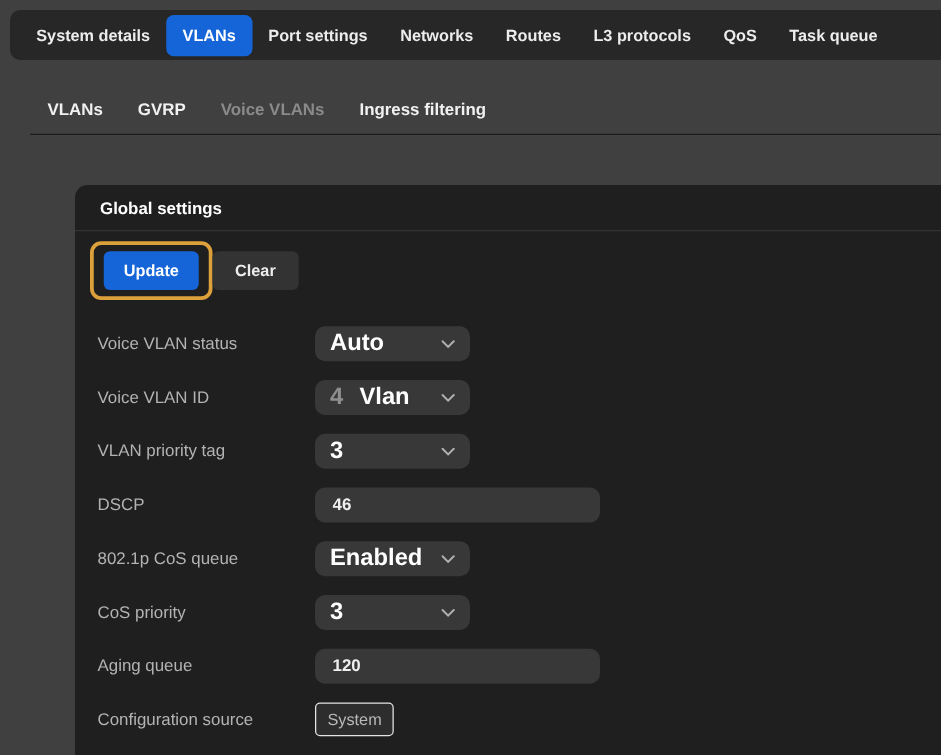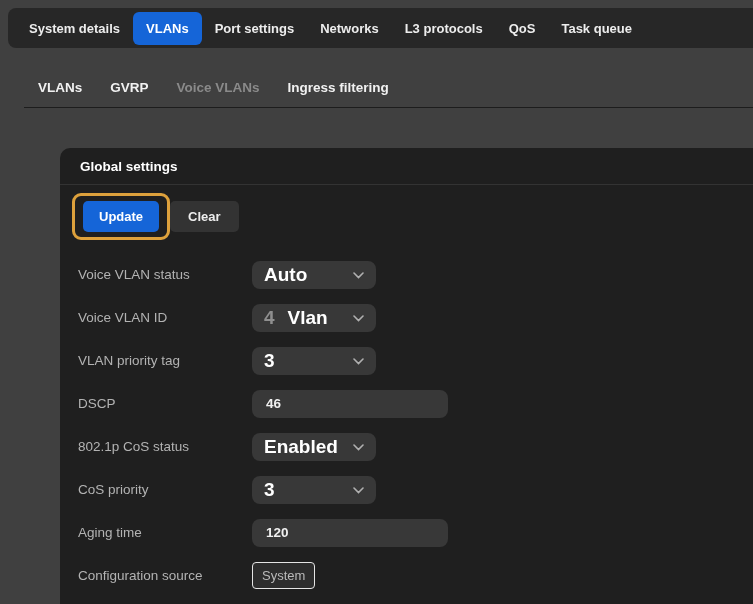--- a/index.html
+++ b/index.html
@@ -60,40 +60,41 @@
 
   .select {
     width:124px; height:28px; background:#383838; border-radius:8px;
     display:flex; align-items:center; padding:0 12px; position:relative;
     color:#ffffff; font-size:19px; font-weight:700; cursor:pointer;
   }
   .select .muted { color:#8f8f8f; margin-right:13px; }
   .select .chev { position:absolute; right:12px; top:11px; }
 
   .text-input {
-    width:196px; height:28px; background:#383838; border:none; border-radius:8px;
+    width:228px; height:28px; background:#383838; border:none; border-radius:8px;
     color:#f0f0f0; font-size:13.5px; font-weight:700; padding:0 14px;
     font-family:inherit; outline:none;
   }
 
   .chip {
     background:#2d2d2d; border:1px solid #e5e5e5; border-radius:4px;
     color:#b9b9b9; font-size:13px; padding:5px 9px; display:inline-block;
   }
 </style>
 </head>
 <body>
 
 <div class="screen">
 
   <nav class="topnav">
     <div class="tab">System details</div>
     <div class="tab active">VLANs</div>
     <div class="tab">Port settings</div>
     <div class="tab">Networks</div>
+    <div class="tab">Routes</div>
     <div class="tab">L3 protocols</div>
     <div class="tab">QoS</div>
     <div class="tab">Task queue</div>
   </nav>
 
   <nav class="subnav">
     <div class="stab">VLANs</div>
     <div class="stab">GVRP</div>
     <div class="stab dimmed">Voice VLANs</div>
     <div class="stab">Ingress filtering</div>
@@ -143,41 +144,41 @@
             </svg>
         </div>
       </div>
 
       <div class="row">
         <span class="flabel">DSCP</span>
         <input class="text-input" value="46" style="">
       </div>
 
       <div class="row">
-        <span class="flabel">802.1p CoS status</span>
+        <span class="flabel">802.1p CoS queue</span>
         <div class="select">
           <span>Enabled</span>
           <svg class="chev" width="11" height="7" viewBox="0 0 11 7">
               <path d="M1 1 L5.5 5.5 L10 1" stroke="#b0b0b0" stroke-width="1.6" fill="none" stroke-linecap="round"></path>
             </svg>
         </div>
       </div>
 
       <div class="row">
         <span class="flabel">CoS priority</span>
         <div class="select">
           <span>3</span>
           <svg class="chev" width="11" height="7" viewBox="0 0 11 7">
               <path d="M1 1 L5.5 5.5 L10 1" stroke="#b0b0b0" stroke-width="1.6" fill="none" stroke-linecap="round"></path>
             </svg>
         </div>
       </div>
 
       <div class="row">
-        <span class="flabel">Aging time</span>
+        <span class="flabel">Aging queue</span>
         <input class="text-input" value="120" style="">
       </div>
 
       <div class="row">
         <span class="flabel">Configuration source</span>
         <span class="chip">System</span>
       </div>
 
     </div>
   </section>

